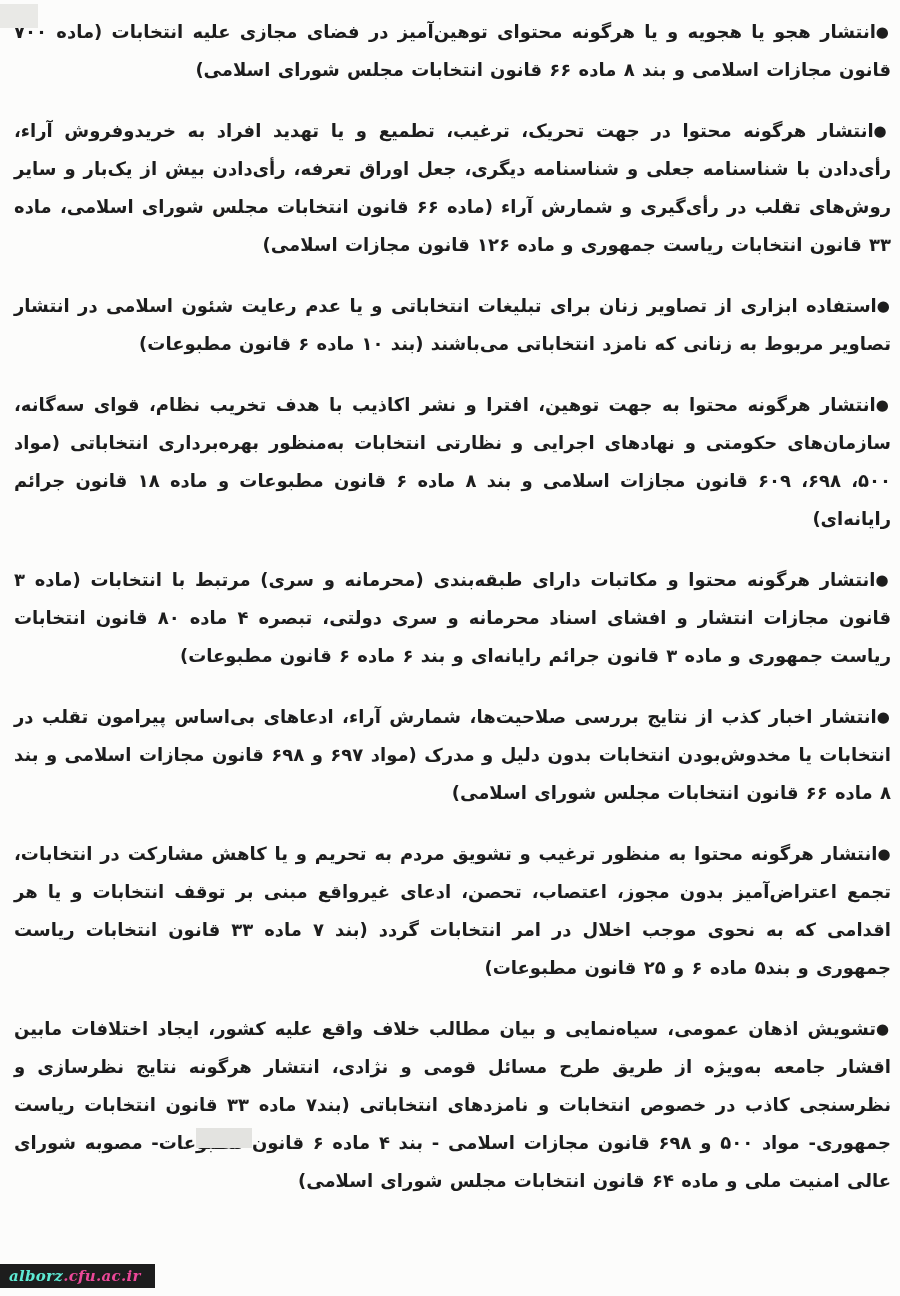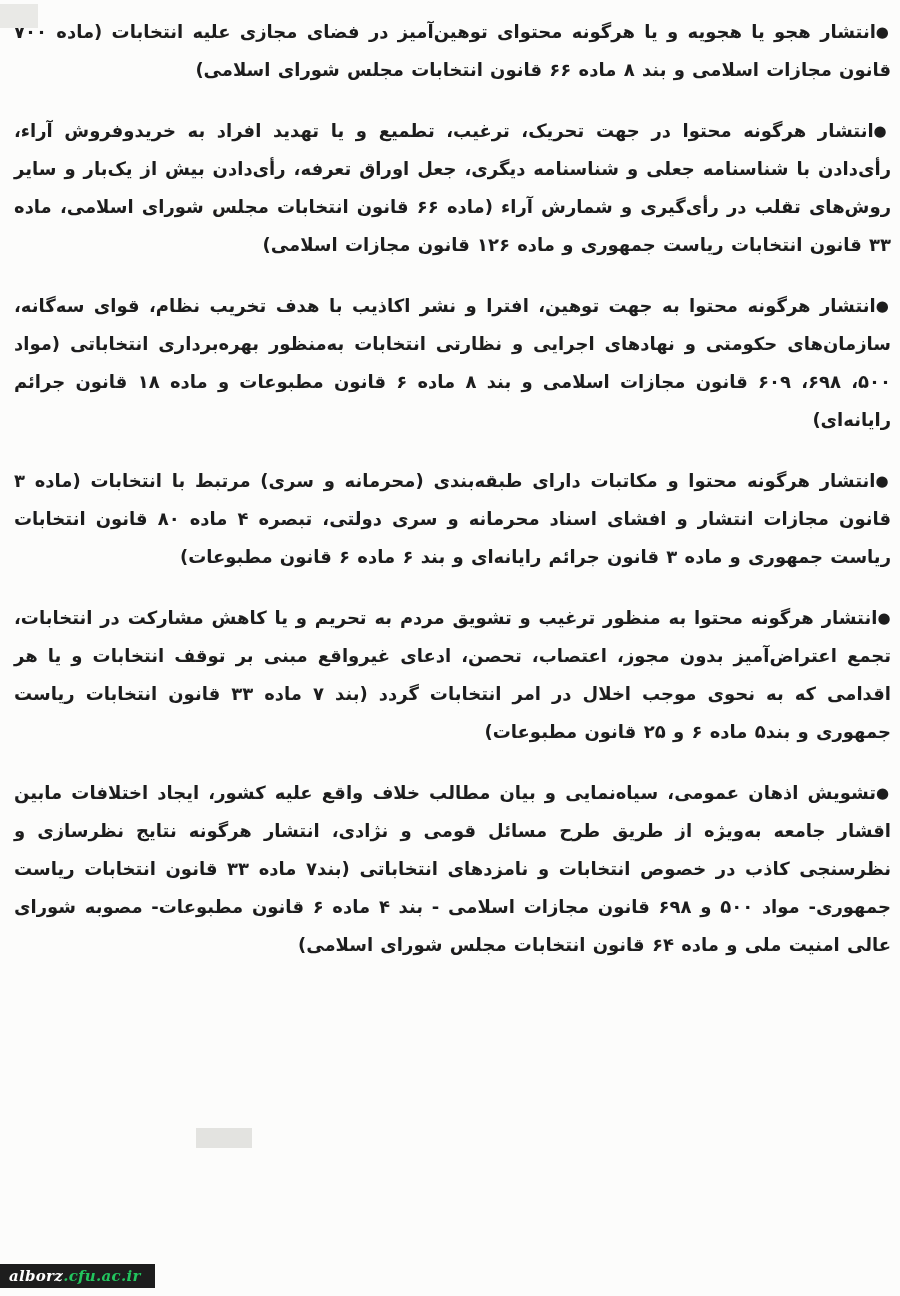--- a/index.html
+++ b/index.html
@@ -46,22 +46,22 @@
     line-height: 24px;
     padding: 0 14px 0 9px;
     background: #1d1d1d;
     font-family: "DejaVu Serif", serif;
     font-style: italic;
     font-weight: bold;
     font-size: 15px;
     letter-spacing: 0.3px;
     white-space: nowrap;
   }
-  .wm-prefix { color: #ffffff; }
-  .wm-suffix { color: #22c55e; }
+  .wm-prefix { color: #5eead4; }
+  .wm-suffix { color: #ec4899; }
   .scan-artifact {
     position: absolute;
     pointer-events: none;
   }
   .artifact-topleft {
     left: 0px; top: 4px; width: 38px; height: 24px;
     background: #e9e9e6;
   }
   .artifact-mid {
     left: 196px; top: 1128px; width: 56px; height: 20px;
@@ -76,25 +76,27 @@
   <div class="scan-artifact artifact-topleft"></div>
   <div class="scan-artifact artifact-mid"></div>
 
   <div class="content" id="bullet-list">
     <p class="bullet-item"><span class="marker">●</span><span class="item-text">انتشار هجو یا هجویه و یا هرگونه محتوای توهین‌آمیز در فضای مجازی علیه انتخابات (ماده ۷۰۰ قانون مجازات اسلامی و بند ۸ ماده ۶۶ قانون انتخابات مجلس شورای اسلامی)</span></p>
 
 
     <p class="bullet-item"><span class="marker">●</span><span class="item-text">انتشار هرگونه محتوا در جهت تحریک، ترغیب، تطمیع و یا تهدید افراد به خریدوفروش آراء، رأی‌دادن با شناسنامه جعلی و شناسنامه دیگری، جعل اوراق تعرفه، رأی‌دادن بیش از یک‌بار و سایر روش‌های تقلب در رأی‌گیری و شمارش آراء (ماده ۶۶ قانون انتخابات مجلس شورای اسلامی، ماده ۳۳ قانون انتخابات ریاست جمهوری و ماده ۱۲۶ قانون مجازات اسلامی)</span></p>
 
 
+    <p class="bullet-item"><span class="marker">●</span><span class="item-text">استفاده ابزاری از تصاویر زنان برای تبلیغات انتخاباتی و یا عدم رعایت شئون اسلامی در انتشار تصاویر مربوط به زنانی که نامزد انتخاباتی می‌باشند (بند ۱۰ ماده ۶ قانون مطبوعات)</span></p>
 
     <p class="bullet-item"><span class="marker">●</span><span class="item-text">انتشار هرگونه محتوا به جهت توهین، افترا و نشر اکاذیب با هدف تخریب نظام، قوای سه‌گانه، سازمان‌های حکومتی و نهادهای اجرایی و نظارتی انتخابات به‌منظور بهره‌برداری انتخاباتی (مواد ۵۰۰، ۶۹۸، ۶۰۹ قانون مجازات اسلامی و بند ۸ ماده ۶ قانون مطبوعات و ماده ۱۸ قانون جرائم رایانه‌ای)</span></p>
 
     <p class="bullet-item"><span class="marker">●</span><span class="item-text">انتشار هرگونه محتوا و مکاتبات دارای طبقه‌بندی (محرمانه و سری) مرتبط با انتخابات (ماده ۳ قانون مجازات انتشار و افشای اسناد محرمانه و سری دولتی، تبصره ۴ ماده ۸۰ قانون انتخابات ریاست جمهوری و ماده ۳ قانون جرائم رایانه‌ای و بند ۶ ماده ۶ قانون مطبوعات)</span></p>
 
+    <p class="bullet-item"><span class="marker">●</span><span class="item-text">انتشار اخبار کذب از نتایج بررسی صلاحیت‌ها، شمارش آراء، ادعاهای بی‌اساس پیرامون تقلب در انتخابات یا مخدوش‌بودن انتخابات بدون دلیل و مدرک (مواد ۶۹۷ و ۶۹۸ قانون مجازات اسلامی و بند ۸ ماده ۶۶ قانون انتخابات مجلس شورای اسلامی)</span></p>
 
     <p class="bullet-item"><span class="marker">●</span><span class="item-text">انتشار هرگونه محتوا به منظور ترغیب و تشویق مردم به تحریم و یا کاهش مشارکت در انتخابات، تجمع اعتراض‌آمیز بدون مجوز، اعتصاب، تحصن، ادعای غیرواقع مبنی بر توقف انتخابات و یا هر اقدامی که به نحوی موجب اخلال در امر انتخابات گردد (بند ۷ ماده ۳۳ قانون انتخابات ریاست جمهوری و بند۵ ماده ۶ و ۲۵ قانون مطبوعات)</span></p>
 
     <p class="bullet-item"><span class="marker">●</span><span class="item-text">تشویش اذهان عمومی، سیاه‌نمایی و بیان مطالب خلاف واقع علیه کشور، ایجاد اختلافات مابین اقشار جامعه به‌ویژه از طریق طرح مسائل قومی و نژادی، انتشار هرگونه نتایج نظرسازی و نظرسنجی کاذب در خصوص انتخابات و نامزدهای انتخاباتی (بند۷ ماده ۳۳ قانون انتخابات ریاست جمهوری- مواد ۵۰۰ و ۶۹۸ قانون مجازات اسلامی - بند ۴ ماده ۶ قانون مطبوعات- مصوبه شورای عالی امنیت ملی و ماده ۶۴ قانون انتخابات مجلس شورای اسلامی)</span></p>
   </div>
 
   <div class="watermark"><span class="wm-prefix">alborz</span><span class="wm-suffix">.cfu.ac.ir</span></div>
 
 </div>
 

